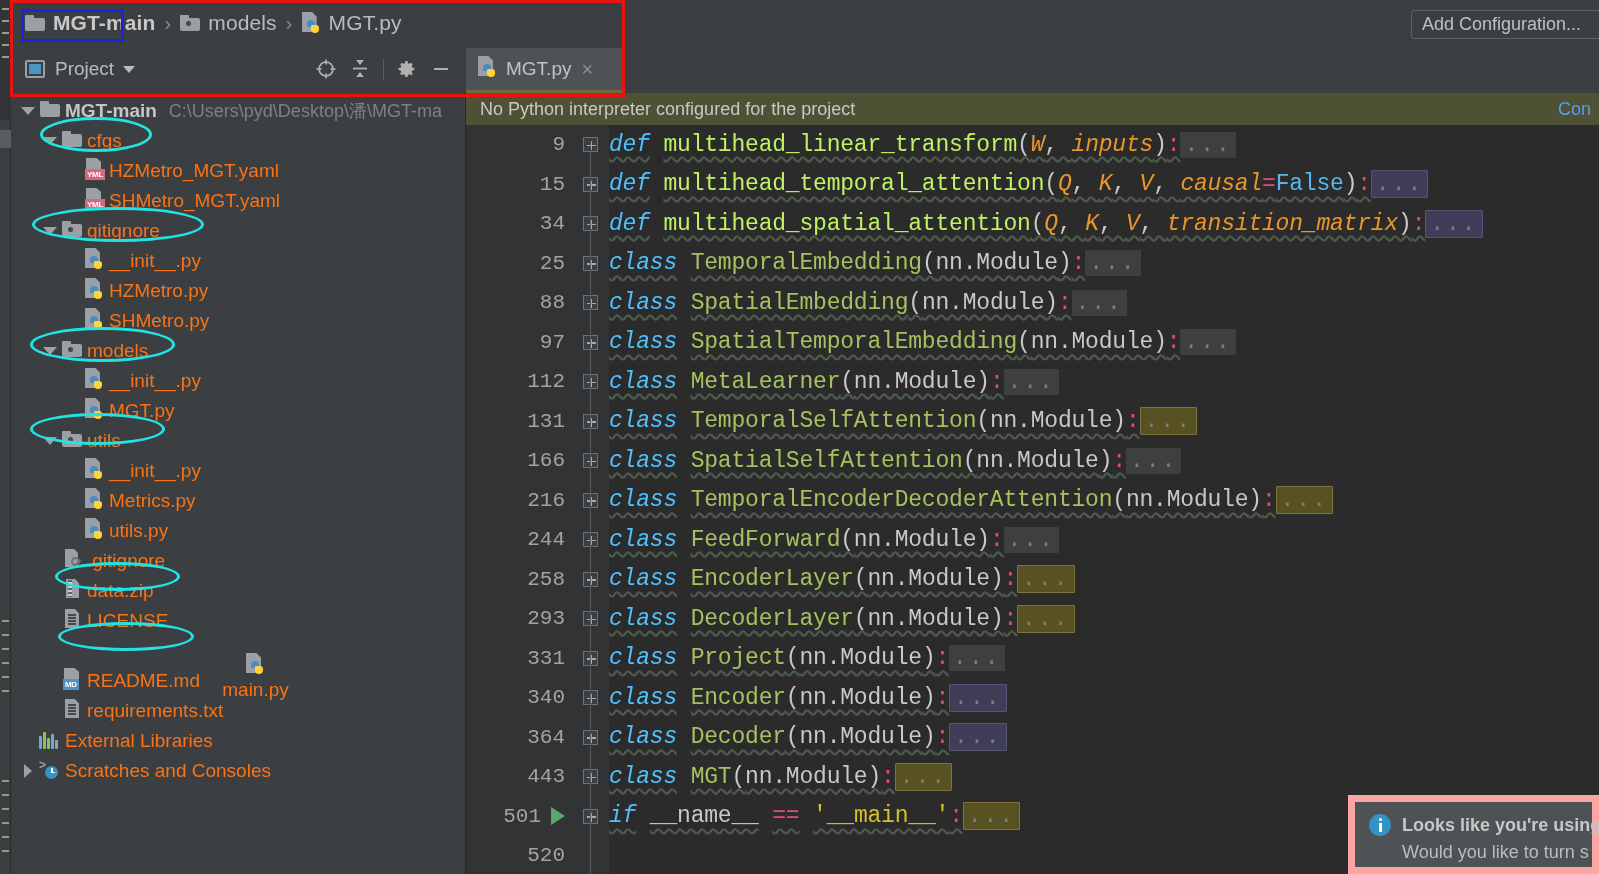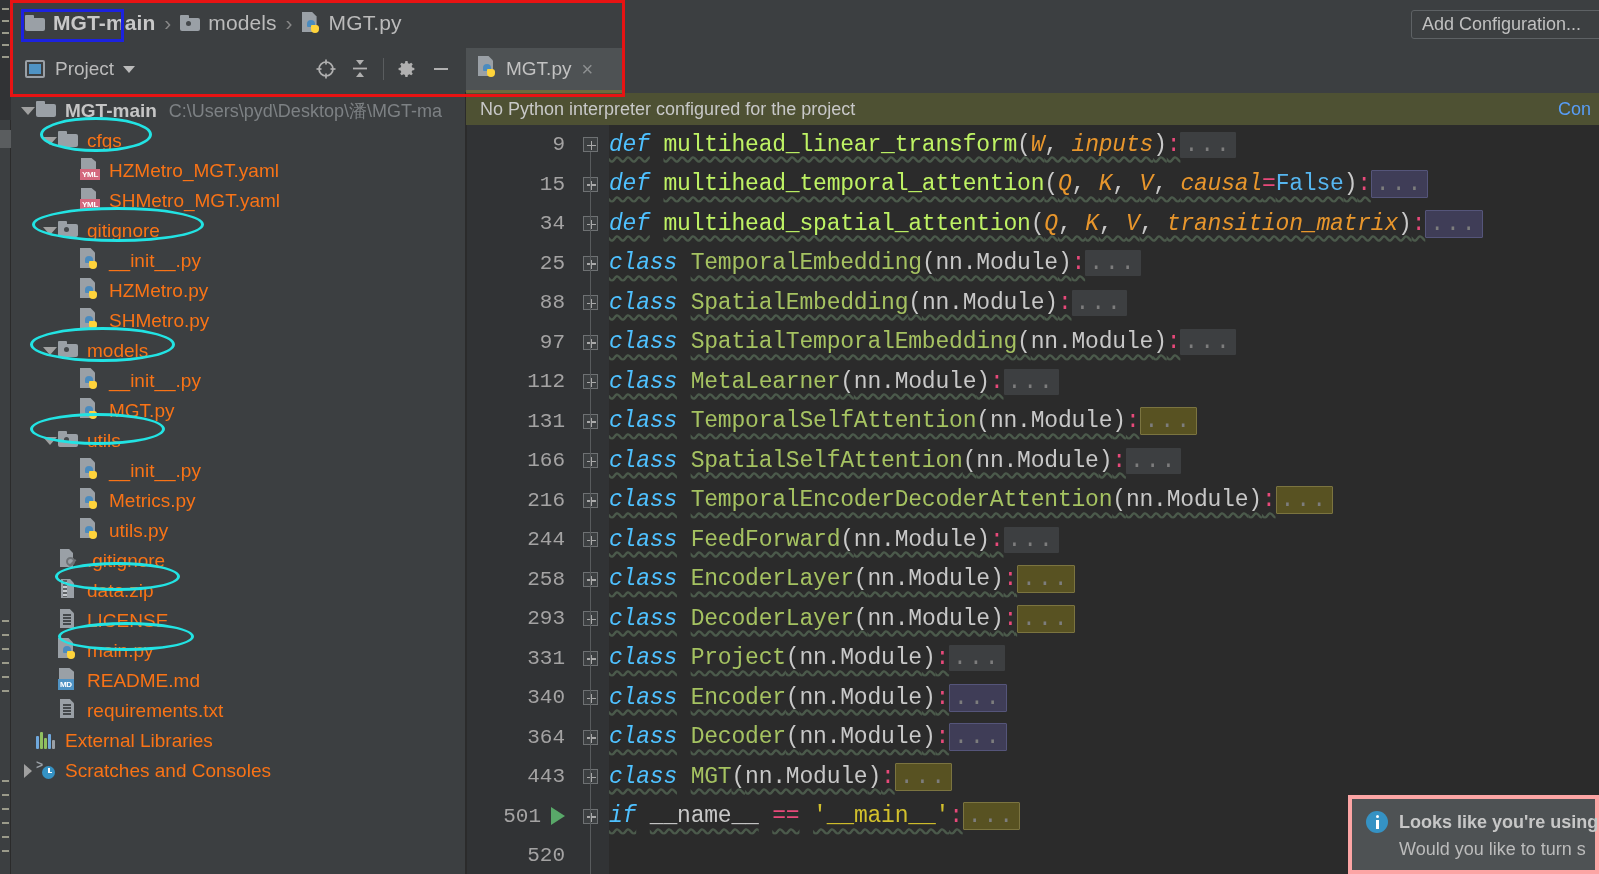--- a/index.html
+++ b/index.html
@@ -176,21 +176,21 @@
     padding-top:4px; overflow:hidden;
   }
   .row{height:30px;display:flex;align-items:center;white-space:nowrap;}
   .row .arrow{
     width:17px;height:30px;display:flex;align-items:center;justify-content:center;flex:0 0 17px;
   }
   .tri-down{width:0;height:0;border-left:7px solid transparent;border-right:7px solid transparent;
     border-top:8px solid #a0a0a0;}
   .tri-right{width:0;height:0;border-top:7px solid transparent;border-bottom:7px solid transparent;
     border-left:8px solid #a0a0a0;}
-  .row .ico{width:24px;display:flex;align-items:center;justify-content:flex-start;flex:0 0 24px;}
+  .row .ico{width:24px;display:flex;align-items:center;justify-content:flex-end;flex:0 0 24px;}
   .row .txt{font-size:19px;color:#f97316;margin-left:5px;}
   .row .txt.bold{font-weight:bold;color:#c5c5c5;}
   .row .path{font-size:18px;color:#7d8184;margin-left:12px;}
 
   
   .editor{
     position:absolute;left:466px;top:125px;width:1133px;height:749px;background:#2b2b2b;
   }
   .gutter{
     position:absolute;left:0;top:0;width:113px;height:749px;background:#313335;
@@ -235,21 +235,21 @@
     display:inline-block;color:#7d7d7d;padding:0 4px;border-radius:1px;
     letter-spacing:2px;
   }
   .fold.gray{background:#3d3f41;}
   .fold.purple{background:#3f3d57;border:1px solid #55557a;}
   .fold.olive{background:#585222;border:1px solid #7b7440;}
 
   
   .notif{
     position:absolute;left:1348px;top:795px;width:251px;height:79px;
-    background:#4e5254;border:4px solid #fca5a5;padding:12px 0 0 14px;
+    background:#4e5254;border:7px solid #fca5a5;padding:12px 0 0 14px;
   }
   .notif-head{display:flex;align-items:center;}
   .ic-info{
     width:22px;height:22px;border-radius:50%;background:#3592c4;position:relative;flex:0 0 22px;
   }
   .ic-info:before{content:"";position:absolute;left:10px;top:4px;width:3px;height:3px;background:#fff;border-radius:50%;}
   .ic-info:after{content:"";position:absolute;left:10px;top:9px;width:3px;height:9px;background:#fff;}
   .notif-title{font-size:18px;font-weight:bold;color:#c7c7c7;margin-left:11px;white-space:nowrap;}
   .notif-body{font-size:18px;color:#bcbcbc;margin-top:6px;margin-left:33px;white-space:nowrap;}
 
@@ -520,21 +520,21 @@
         </div>
         <span class="txt">data.zip</span>
       </div>
       <div class="row" style="padding-left: 30px;">
         <div class="arrow"></div>
         <div class="ico">
           <span><span class="ic-txt"><span class="sheet"></span><span class="ln" style="top:6px"></span><span class="ln" style="top:9px"></span><span class="ln" style="top:12px"></span><span class="ln" style="top:15px"></span></span></span>
         </div>
         <span class="txt">LICENSE</span>
       </div>
-      <div class="row" style="padding-left: 30px;">
+      <div class="row" style="padding-left: 30px; flex-direction: column;">
         <div class="arrow"></div>
         <div class="ico">
           <span><span class="ic-py"><span class="sheet"></span><span class="snake-b"></span><span class="snake-y"></span></span></span>
         </div>
         <span class="txt">main.py</span>
       </div>
       <div class="row" style="padding-left: 30px;">
         <div class="arrow"></div>
         <div class="ico">
           <span><span class="ic-md"><span class="sheet"></span><span class="badge">MD</span></span></span>

